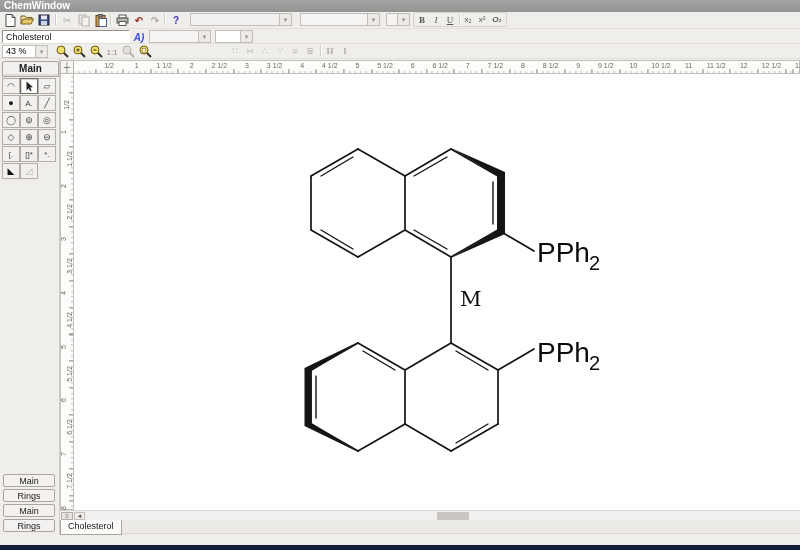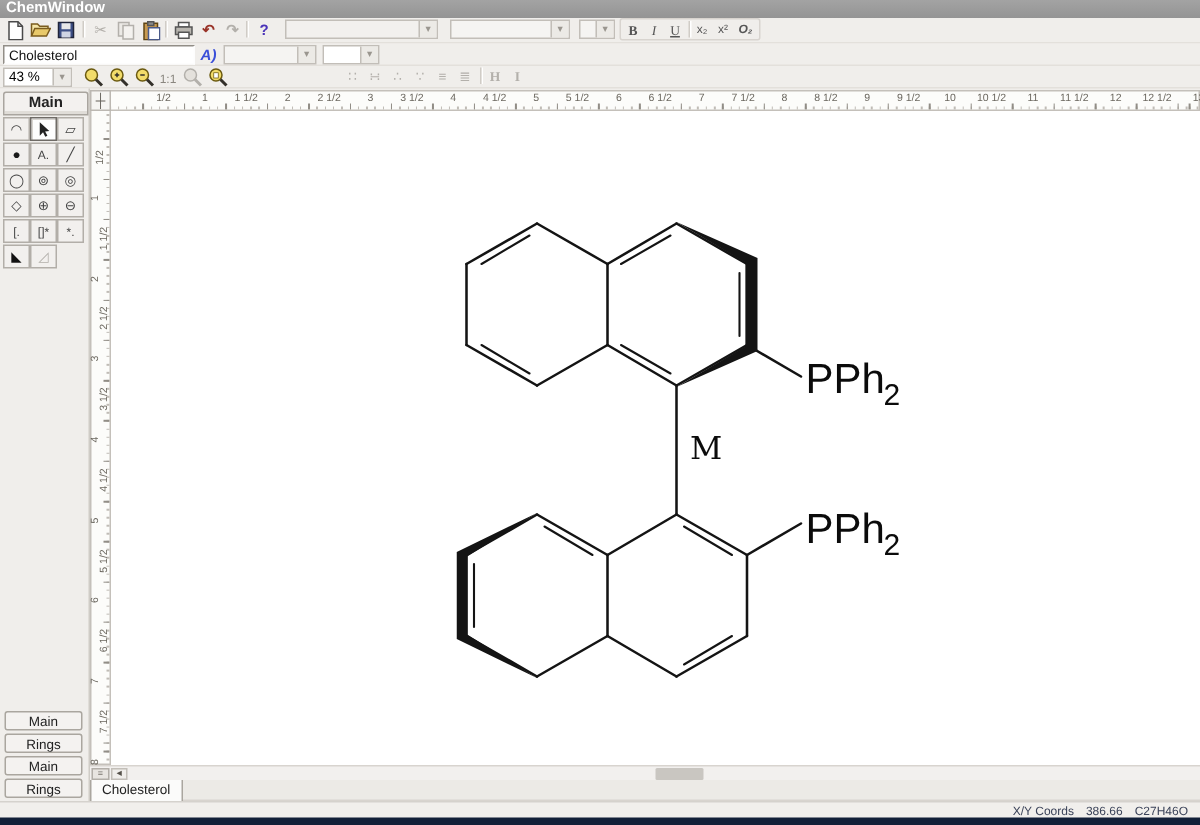--- a/index.html
+++ b/index.html
@@ -415,20 +415,15 @@
   <div id="hscroll">
     <div id="splitbox"><span>≡</span></div>
     <div id="sleft"><span>◂</span></div>
     <div id="sthumb"></div>
   </div>
 
   <div id="tabrow">
     <div id="doctab">Cholesterol</div>
   </div>
 
-  <div id="statusbar">
-    <span>X/Y Coords</span>
-    <span>386.66</span>
-    <span>C27H46O</span>
-  </div>
 
   <div id="bottomedge"></div>
 </div>
 
 </body></html>

